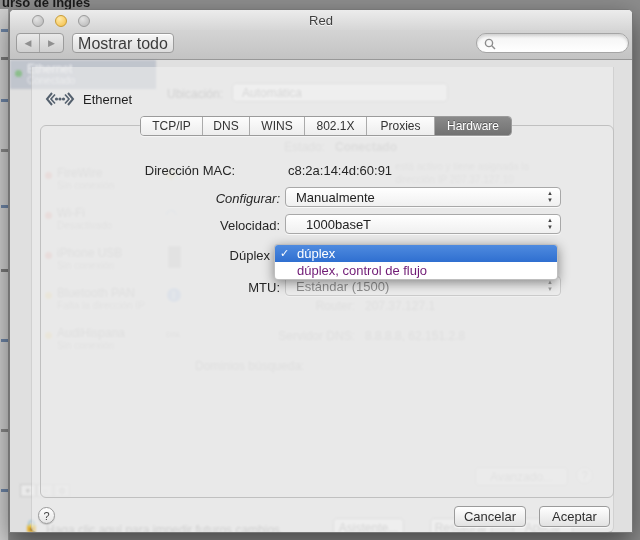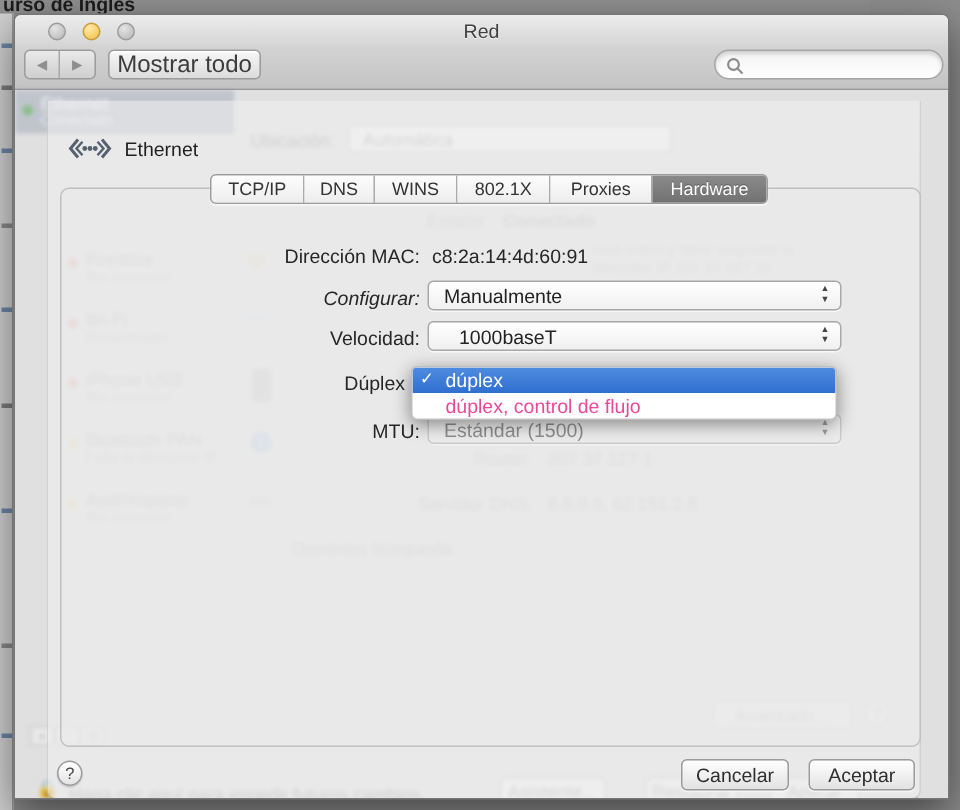--- a/index.html
+++ b/index.html
@@ -91,21 +91,21 @@
            background:linear-gradient(#ffffff,#f0f0f0); box-shadow:0 1px 0 rgba(255,255,255,.7);
            font-size:13px; color:#222; line-height:19px; padding-left:10px; }
   .popup .stepper { position:absolute; right:5px; top:2px; width:10px; font-size:6px; line-height:7px;
                     color:#444; text-align:center; }
   .popup.dim { opacity:.45; }
 
   
   #duplex-menu { position:absolute; left:242px; top:177px; width:284px; background:#fff;
                  border:1px solid rgba(0,0,0,.25); border-radius:4px;
                  box-shadow:0 3px 12px rgba(0,0,0,.45); overflow:hidden; }
-  .menu-item { position:relative; height:17px; line-height:17px; font-size:13px; color:#ec4899; padding-left:22px; }
+  .menu-item { position:relative; height:17px; line-height:17px; font-size:13px; color:#701a75; padding-left:22px; }
   .menu-item.hl { background:linear-gradient(#4f8bdf,#2f6fd0); color:#fff; }
   .menu-item .chk { position:absolute; left:5px; top:0; font-size:11px; }
 
   
   #help-btn { position:absolute; left:6px; top:440px; width:17px; height:17px; border-radius:50%;
               border:1px solid #9a9a9a; background:linear-gradient(#ffffff,#e4e4e4);
               font-size:11px; color:#444; text-align:center; line-height:16px;
               box-shadow:0 1px 1px rgba(0,0,0,.15); }
   .sheet-btn { position:absolute; top:439px; height:21px; border:1px solid #9b9b9b; border-radius:4px;
                background:linear-gradient(#ffffff,#e2e2e2); font-size:13px; color:#2e2e2e;
@@ -243,21 +243,21 @@
 
       <div id="tabs">
         <div class="tab" style="width:62px;">TCP/IP</div>
         <div class="tab" style="width:47px;">DNS</div>
         <div class="tab" style="width:55px;">WINS</div>
         <div class="tab" style="width:62px;">802.1X</div>
         <div class="tab" style="width:68px;">Proxies</div>
         <div class="tab sel" style="width:76px;">Hardware</div>
       </div>
 
-      <div class="f-label" style="left:68px; top:96px;">Dirección MAC:</div>
+      <div class="f-label" style="left:68px; top:96px;text-align:center;">Dirección MAC:</div>
       <div class="f-value" style="left:256px; top:96px;">c8:2a:14:4d:60:91</div>
 
       <div class="f-label" style="left:68px; top:124px;font-style:italic;">Configurar:</div>
       <div class="popup" style="top:120px;">
         <span>Manualmente</span>
         <span class="stepper">▲<br>▼</span>
       </div>
 
       <div class="f-label" style="left:68px; top:151px;">Velocidad:</div>
       <div class="popup" style="top:147px;padding-left:20px;">

